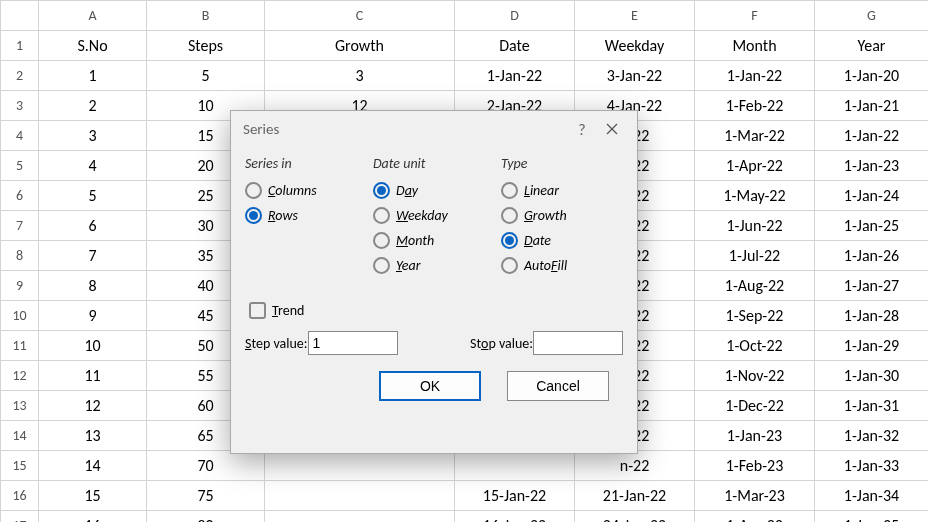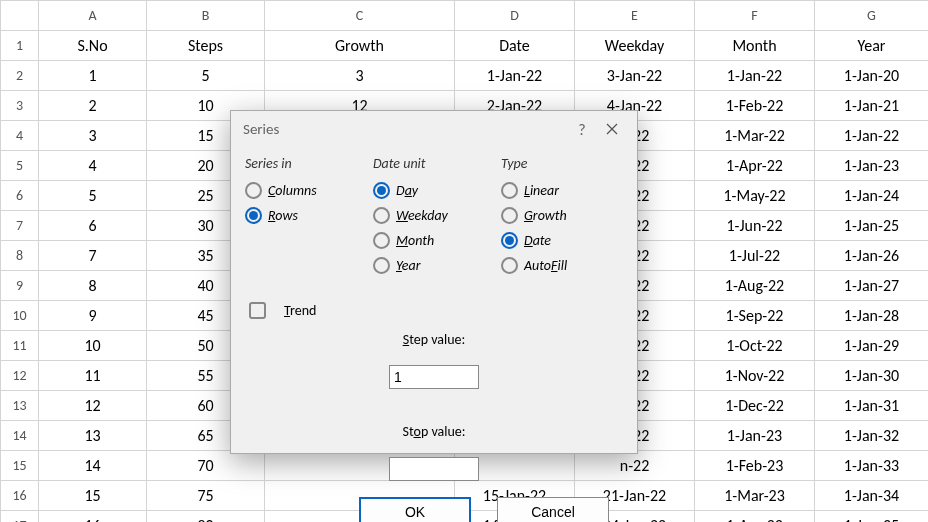--- a/index.html
+++ b/index.html
@@ -23,26 +23,26 @@
   .groups { display: flex; gap: 6px; font-style: italic; }
   .group { flex: 1; }
   .group-label { color: #333; font-size: 14px; margin-bottom: 10px; }
   .opt { display: flex; align-items: center; gap: 6px; margin: 8px 0; font-size: 14px; cursor: pointer; }
   .radio { width: 17px; height: 17px; border: 2px solid #888; border-radius: 50%; display: inline-flex; align-items: center; justify-content: center; flex-shrink:0; }
   .radio.checked { border-color: #0a64c2; }
   .radio.checked::after { content: ""; width: 9px; height: 9px; background: #0a64c2; border-radius: 50%; }
   .check { width: 17px; height: 17px; border: 2px solid #888; border-radius: 3px; flex-shrink:0; }
   .ul { text-decoration: underline; }
   
-  .trend-row { display:flex; align-items:center; gap:18px; margin: 20px 0 12px 4px; font-size:14px; }
-  .step-row { display: flex; align-items: center; gap: 17px; margin: 6px 0 0 0; font-size: 14px; flex-direction: column; }
+  .trend-row { display:flex; align-items:center; gap:6px; margin: 20px 0 12px 4px; font-size:14px; }
+  .step-row { display: flex; align-items: center; gap: 0; margin: 6px 0 0 0; font-size: 14px; }
   .step-row label { white-space: nowrap; }
   .step-row .field { border: 1px solid #888; background: #fff; height: 24px; width: 90px; padding: 2px 4px; font-size: 14px; }
   .btnrow { display: flex; gap: 26px; justify-content: flex-end; padding: 16px 14px 0 0; }
-  .btn { width: 112px; height: 30px; border: 1px solid #888; background: #fdfdfd; font-size: 14px; cursor: pointer; }
+  .btn { width: 102px; height: 30px; border: 1px solid #888; background: #fdfdfd; font-size: 14px; cursor: pointer; }
   .btn.primary { border: 2px solid #0a64c2; }
 </style>
 </head>
 <body>
 
 <table class="sheet">
   <colgroup>
       <col style="width:38px">
       <col style="width:108px">
       <col style="width:118px">

